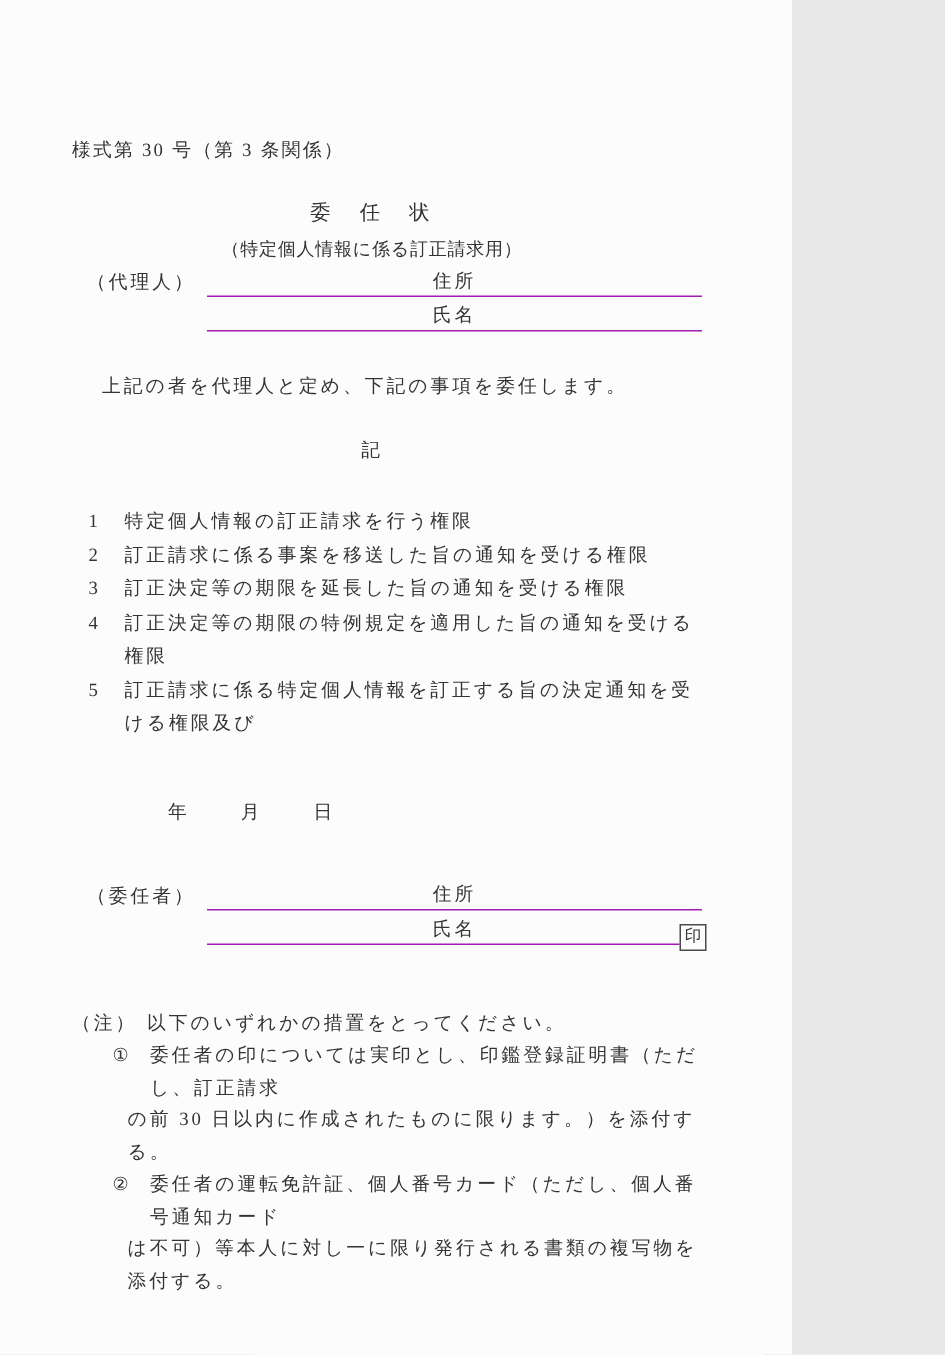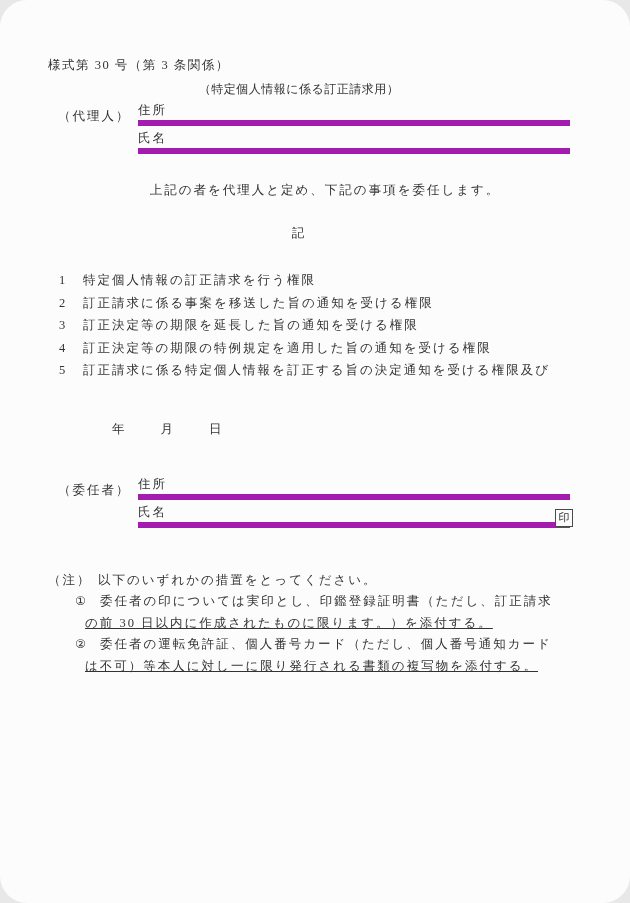--- a/index.html
+++ b/index.html
@@ -2,33 +2,32 @@
 <html><head>
 <meta charset="utf-8">
 <style>
   html, body {
     margin: 0;
     padding: 0;
     background: #e8e8e8;
   }
   .page {
     position: relative;
-    width: 630px;
+    width: 528px;
     height: 903px;
     margin: 0;
     background: #fcfcfc;
     color: #333333;
     font-family: "Liberation Serif", "DejaVu Serif", serif;
     font-size: 12.5px;
     letter-spacing: 2px;
     line-height: 22px;
     box-sizing: border-box;
-    padding: 54px 60px 0 48px;
+    padding: 89px 60px 0 48px;
     overflow: hidden;
-    border-radius: 27px;
   }
 
   .form-number {
     letter-spacing: 1.5px;
   }
 
   .centered {
     text-align: center;
     margin-right: 20px;
   }
@@ -52,29 +51,29 @@
   .frow + .frow { margin-top: 2px; }
   .frow-label {
     width: 90px;
     flex: none;
     padding-left: 10px;
     box-sizing: border-box;
     line-height: 20px;
   }
   .fline {
     flex: 1;
-    border-bottom: 6px solid #a21caf;
+    border-bottom: 1px solid #a21caf;
     line-height: 20px;
     position: relative;
+    text-align: center;
   }
 
   .intro-text {
     margin-top: 25px;
-    margin-left: 32px;
-    text-align: center;
+    margin-left: 20px;
   }
 
   .record-heading {
     margin-top: 21px;
   }
 
   .items-list {
     margin-top: 25px;
     line-height: 22.5px;
   }
@@ -135,30 +134,30 @@
   .note-marker {
     width: 25px;
     flex: none;
     font-family: "DejaVu Sans", "Liberation Sans", sans-serif;
     font-size: 12px;
     letter-spacing: 0;
   }
   .note-line1-text { flex: 1; }
   .note-line2 {
     margin-left: 37px;
-    text-decoration: underline;
   }
 </style>
 </head>
 <body>
 
 <div class="page">
 
   <div class="form-number">様式第 30 号（第 3 条関係）</div>
 
+  <div class="doc-title centered">委　任　状</div>
   <div class="doc-subtitle centered">（特定個人情報に係る訂正請求用）</div>
 
   <div class="party-section">
     <div class="frow">
       <div class="frow-label">（代理人）</div>
       <div class="fline">
         <span>住所</span>
       </div>
     </div>
     <div class="frow">

